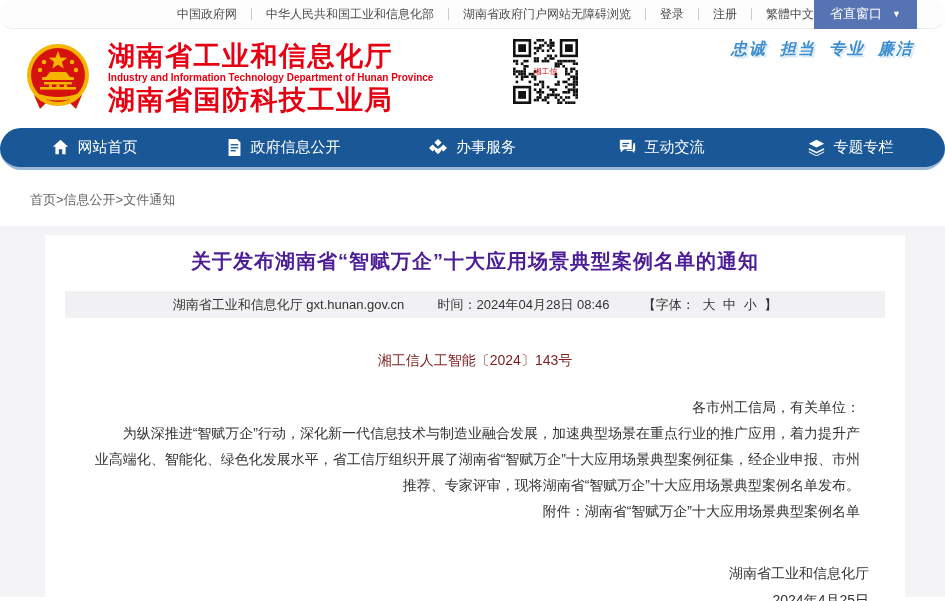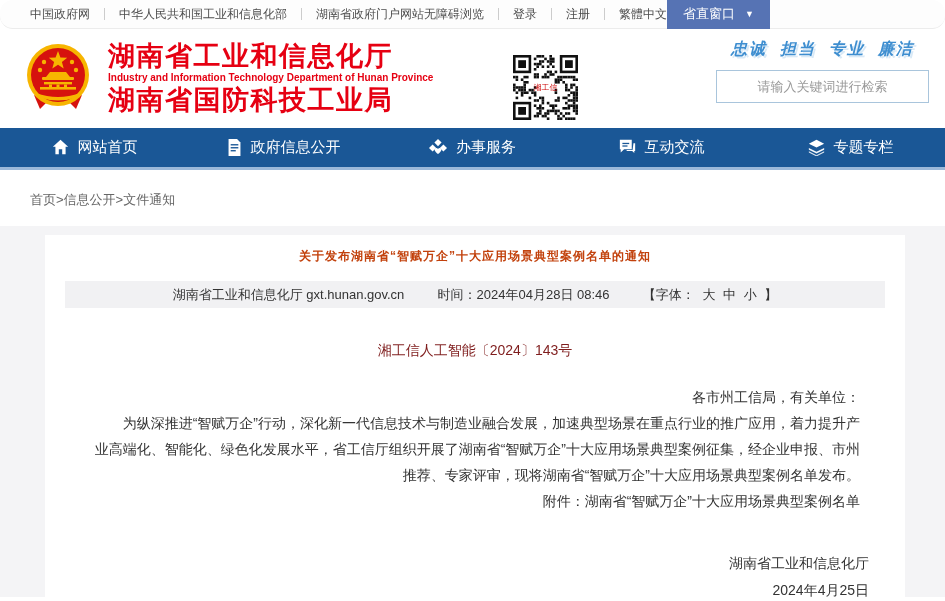--- a/index.html
+++ b/index.html
@@ -1,57 +1,57 @@
 <!DOCTYPE html>
 <html><head>
 <meta charset="utf-8">
 <style>
   * { margin:0; padding:0; box-sizing:border-box; }
   html,body { width:945px; height:601px; overflow:hidden;
     font-family:"Liberation Sans","DejaVu Sans",sans-serif; background:#fff; color:#333; }
 
   
   .topbar { height:29px; background:#fdfdfd; border-bottom:1px solid #ececec;
-    display:flex; align-items:center; justify-content:flex-start; font-size:12px; color:#4d4d4d;border-radius:13px; }
+    display:flex; align-items:center; justify-content:flex-end; font-size:12px; color:#4d4d4d;border-radius:13px; }
   .topbar-left { display:flex; align-items:center; padding-left:30px; }
   .topbar-right { display:flex; align-items:center; height:29px; }
   .toplink { color:#4d4d4d; text-decoration:none; cursor:pointer; white-space:nowrap; }
   .sep { width:1px; height:12px; background:#ccc; margin:0 14px; }
   .gov-dropdown { height:29px; background:#5673b4; color:#fff; font-size:13px;
     display:flex; align-items:center; gap:10px; padding:0 16px; margin-right:28px; cursor:pointer; border:none; }
   .gov-dropdown .arrow { font-size:9px; }
 
   
   .header { height:99px; position:relative; display:flex; align-items:center; padding-left:20px; background:#fff; }
   .logo { display:flex; align-items:center; gap:12px; cursor:pointer; }
   .org-text { line-height:1.05; }
   .org-cn { font-size:27px; font-weight:bold; color:#e60012; letter-spacing:1.5px; white-space:nowrap; }
   .org-en { font-size:10px; font-weight:bold; color:#e60012; margin:2px 0 3px; white-space:nowrap;text-align:center; }
-  .qr-box { position:absolute; left:513px; top:26px; width:65px; height:65px; }
+  .qr-box { position:absolute; left:513px; top:10px; width:65px; height:65px; }
   .header-right { position:absolute; right:10px; top:10px; width:225px; display:flex; flex-direction:column; align-items:center; }
   .slogan { display:flex; gap:13px; font-size:16px; font-weight:bold; font-style:italic;
     color:#3e8ed0; letter-spacing:2px; text-shadow:2px 2px 0 #d9e9f6; white-space:nowrap; }
   .search-box { margin-top:10px; width:213px; height:33px; border:1px solid #a9c5dc; background:#fff; }
   .search-box input { width:100%; height:100%; border:none; outline:none; text-align:center;
     font-size:13px; color:#666; font-family:inherit; background:transparent; }
   .search-box input::placeholder { color:#999; }
 
   
-  .nav { height:42px; background:#1a5796; border-bottom:3px solid #9bb8d9; display:flex; }
+  .nav { height:42px; background:#1a5796; border-bottom:3px solid #9bb8d9; display:flex;border-radius:21px; }
   .nav-item { flex:1; display:flex; align-items:center; justify-content:center; gap:9px;
     color:#fff; font-size:15px; cursor:pointer; white-space:nowrap; }
   .nav-item svg { display:block; }
 
   
   .breadcrumb-bar { height:56px; background:#fff; padding:21px 0 0 30px; font-size:13px; color:#666; }
 
   
   .content-bg { background:#f4f4f6; height:371px; padding-top:9px; }
   .card { width:860px; margin-left:45px; height:362px; background:#fff; padding-top:13px; }
-  .article-title { text-align:center; font-size:12px; font-weight:bold; color:#c2410c; letter-spacing:1px; }
+  .article-title { text-align:center; font-size:20px; font-weight:bold; color:#4c1d95; letter-spacing:1px; }
   .meta-bar { margin:16px 20px 0; background:#f1f1f3; height:27px; line-height:27px;
     text-align:center; font-size:13px; color:#333; white-space:nowrap; }
   .meta-bar span { margin:0 2px; }
   .meta-gap { display:inline-block; width:18px; }
   .font-size-opt { cursor:pointer; }
   .doc-number { text-align:center; margin-top:34px; font-size:14px; color:#7f1d1d; }
   .body-text { padding:0 45px; font-size:14px; line-height:26px; color:#333;text-align:right; }
   .salutation { margin-top:24px; }
   .paragraph { text-indent:2em; }
   .attachment { text-indent:2em; }
@@ -296,23 +296,20 @@
       </svg>
   </div>
 
   <div class="header-right">
     <div class="slogan">
       <span>忠诚</span>
       <span>担当</span>
       <span>专业</span>
       <span>廉洁</span>
     </div>
-    <div class="search-box">
-      <input type="text" placeholder="请输入关键词进行检索" style="">
-    </div>
   </div>
 </div>
 
 <div class="nav">
   <div class="nav-item">
     <span>
       <svg width="17" height="17" viewBox="0 0 20 20" fill="#fff">
         <path d="M10 1 L19 9 L16 9 L16 18 L12 18 L12 12 L8 12 L8 18 L4 18 L4 9 L1 9 Z"></path>
       </svg>
     </span>

